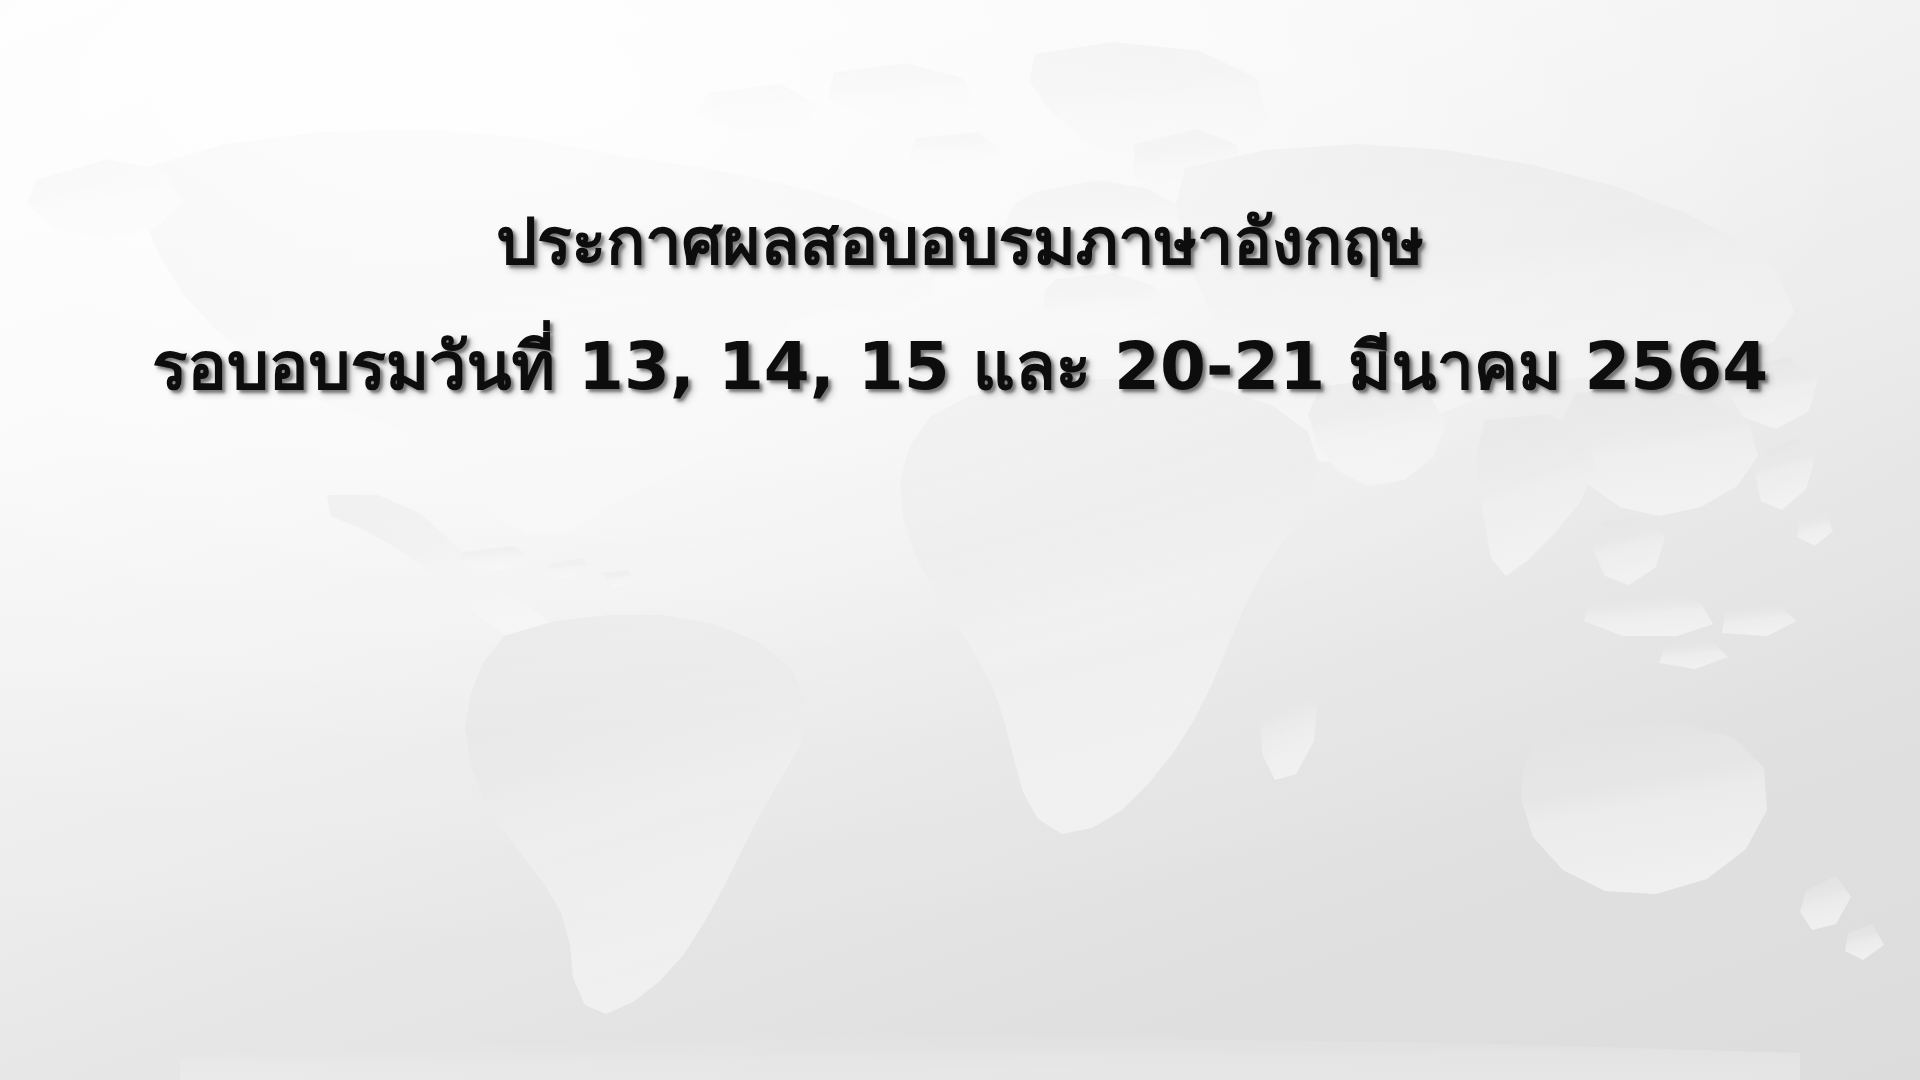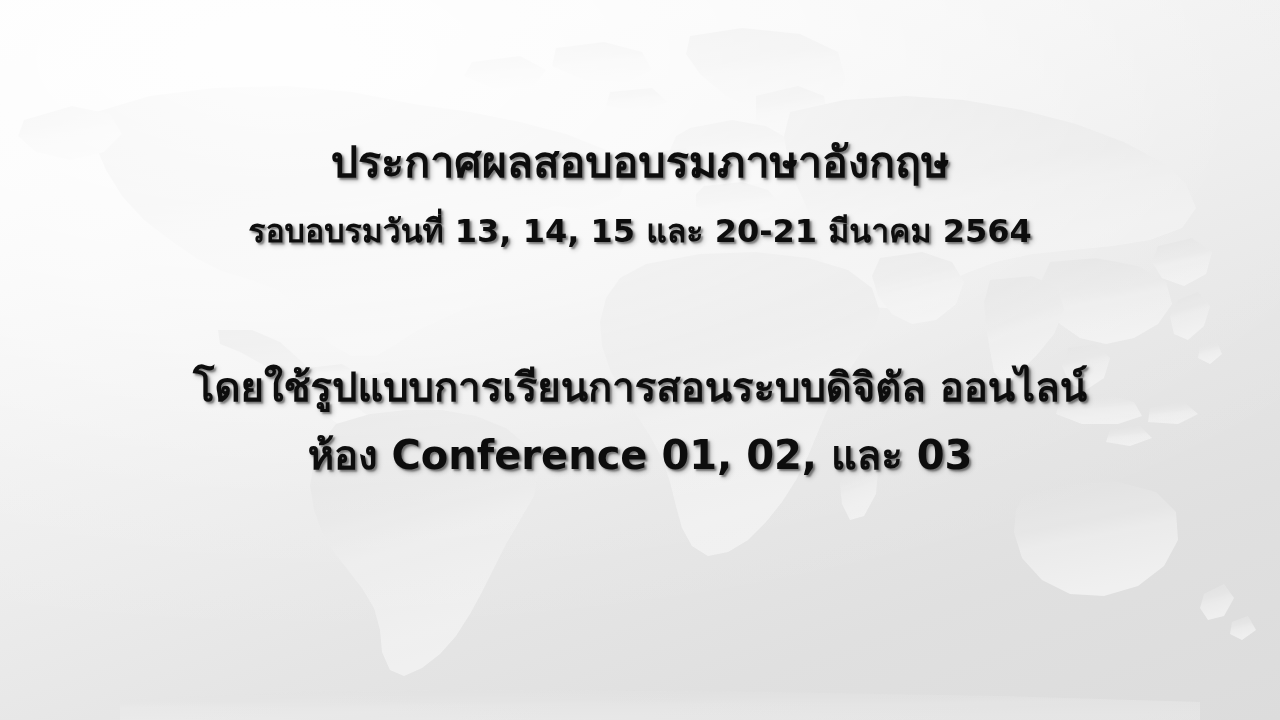--- a/index.html
+++ b/index.html
@@ -58,34 +58,35 @@
     align-items: center;
     justify-content: flex-start;
     padding-top: 128px;
     box-sizing: border-box;
   }
   .block {
     display: flex;
     flex-direction: column;
     align-items: center;
     width: 100%;
+    gap: 14px;
   }
   .line {
     color: #0d0d0d;
     font-weight: bold;
     text-align: center;
     white-space: nowrap;
     text-shadow:
        2px 2px 2px rgba(0,0,0,0.42),
        3px 3px 5px rgba(0,0,0,0.22);
     letter-spacing: 0px;
   }
   .l1 { font-size: 43px; line-height: 68px; }
   .l2 { font-size: 43px; line-height: 70px; }
-  .l3 { font-size: 32px; line-height: 70px; }
+  .l3 { font-size: 44px; line-height: 70px; }
   .gap { height: 88px; }
   .l4 { font-size: 40px; line-height: 66px; }
   .l5 { font-size: 40px; line-height: 70px; }
 </style>
 </head>
 <body>
 
 <div id="slide">
 
   <div class="bg-gradient"></div>
@@ -181,19 +182,15 @@
 
   <div class="text-layer">
 
     <div class="block">
       <div class="line l1">ประกาศผลสอบอบรมภาษาอังกฤษ</div>
       <div class="line l3">รอบอบรมวันที่ 13, 14, 15 และ 20-21 มีนาคม 2564</div>
     </div>
 
     <div class="gap"></div>
 
-    <div class="block">
-      <div class="line l4">โดยใช้รูปแบบการเรียนการสอนระบบดิจิตัล ออนไลน์</div>
-      <div class="line l5">ห้อง Conference 01, 02, และ 03</div>
-    </div>
 
   </div>
 </div>
 
 </body></html>

